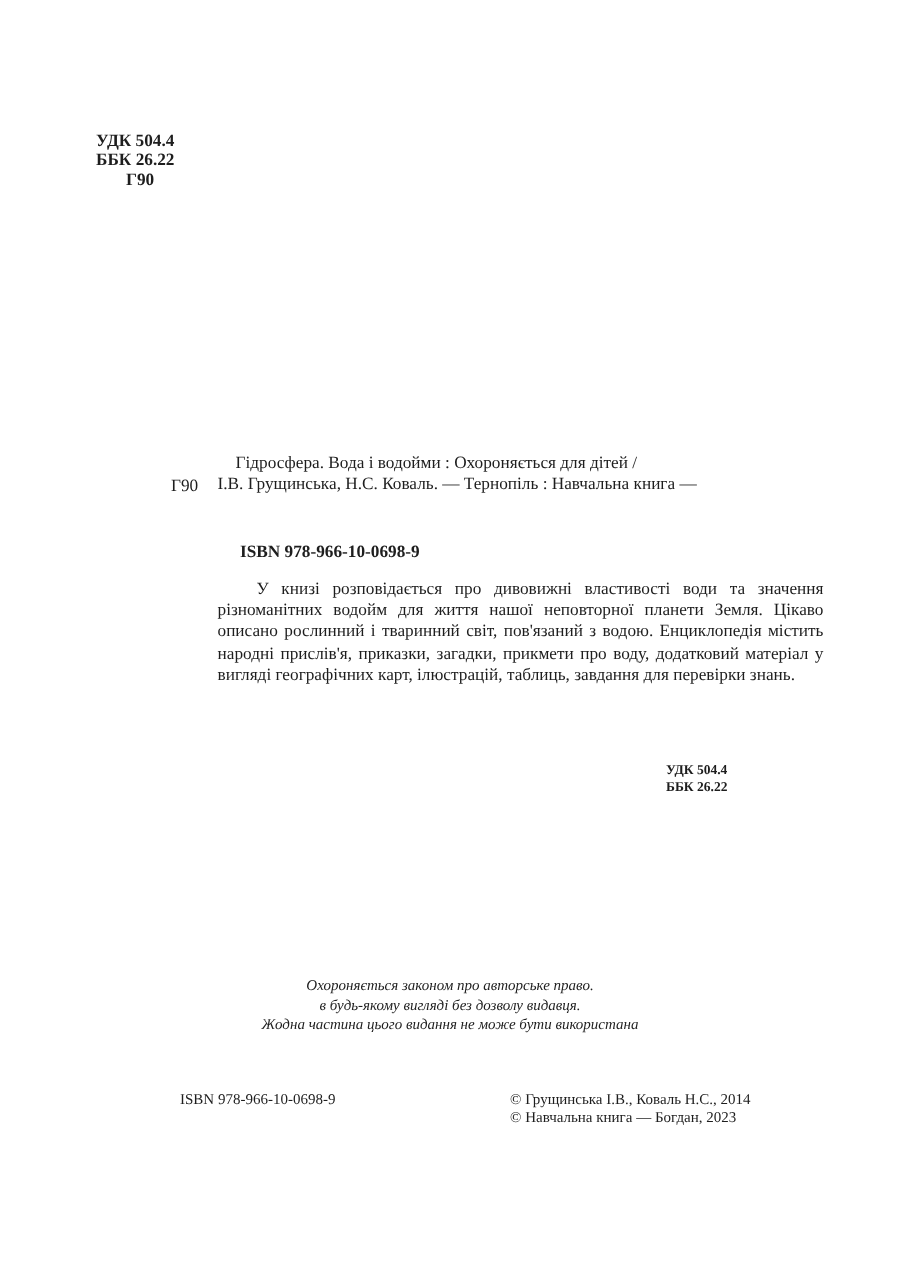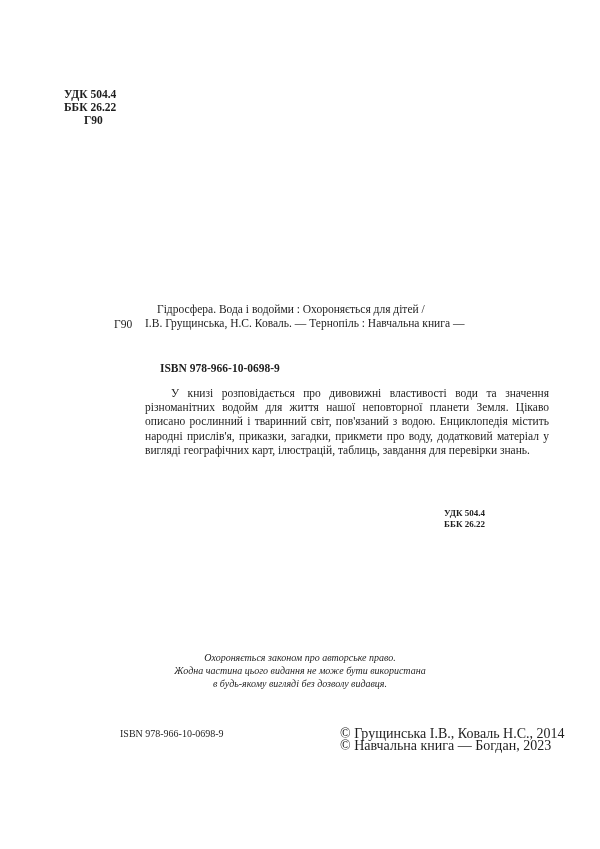--- a/index.html
+++ b/index.html
@@ -14,21 +14,21 @@
     .g90-side { left: 114px; top: 318px; font-size: 11.5px; }
     .biblio { left: 145px; top: 302px; font-size: 11.5px; line-height: 14px; width: 410px; }
     .biblio .line { white-space: nowrap; }
     .biblio .indent { padding-left: 12px; }
     .isbn-bold { left: 160px; top: 362px; font-size: 11.5px; font-weight: bold; }
     .abstract { left: 145px; top: 386px; width: 404px; font-size: 11.5px; line-height: 14.2px; text-align: justify; }
     .abstract p { margin: 0; text-indent: 26px; }
     .udk-bottom { left: 444px; top: 508px; font-size: 9px; line-height: 10.5px; font-weight: bold; }
     .copyright-notice { left: 150px; top: 617px; width: 300px; text-align: center; font-size: 10px; line-height: 13px; font-style: italic; margin-top: 34px; }
     .isbn-plain { left: 120px; top: 728px; font-size: 10px; }
-    .copy-lines { left: 340px; top: 728px; font-size: 14px; line-height: 12px; }
+    .copy-lines { left: 340px; top: 728px; font-size: 10px; line-height: 12px; }
   </style>
 </head>
 <body>
 
 <div class="abs udk-top">
   <div>УДК 504.4</div>
   <div>ББК 26.22</div>
   <div class="g90">Г90</div>
 </div>
 
@@ -45,22 +45,22 @@
   <p>У книзі розповідається про дивовижні властивості води та значення різноманітних водойм для життя нашої неповторної планети Земля. Цікаво описано рослинний і тваринний світ, пов'язаний з водою. Енциклопедія містить народні прислів'я, приказки, загадки, прикмети про воду, додатковий матеріал у вигляді географічних карт, ілюстрацій, таблиць, завдання для перевірки знань.</p>
 </div>
 
 <div class="abs udk-bottom">
   <div>УДК 504.4</div>
   <div>ББК 26.22</div>
 </div>
 
 <div class="abs copyright-notice">
   <div>Охороняється законом про авторське право.</div>
+  <div>в будь-якому вигляді без дозволу видавця.</div>
   <div>Жодна частина цього видання не може бути використана</div>
-  <div>в будь-якому вигляді без дозволу видавця.</div>
 </div>
 
 <div class="abs isbn-plain">ISBN 978-966-10-0698-9</div>
 
 <div class="abs copy-lines">
   <div>© Грущинська І.В., Коваль Н.С., 2014</div>
   <div>© Навчальна книга — Богдан,  2023</div>
 </div>
 
 </body></html>

